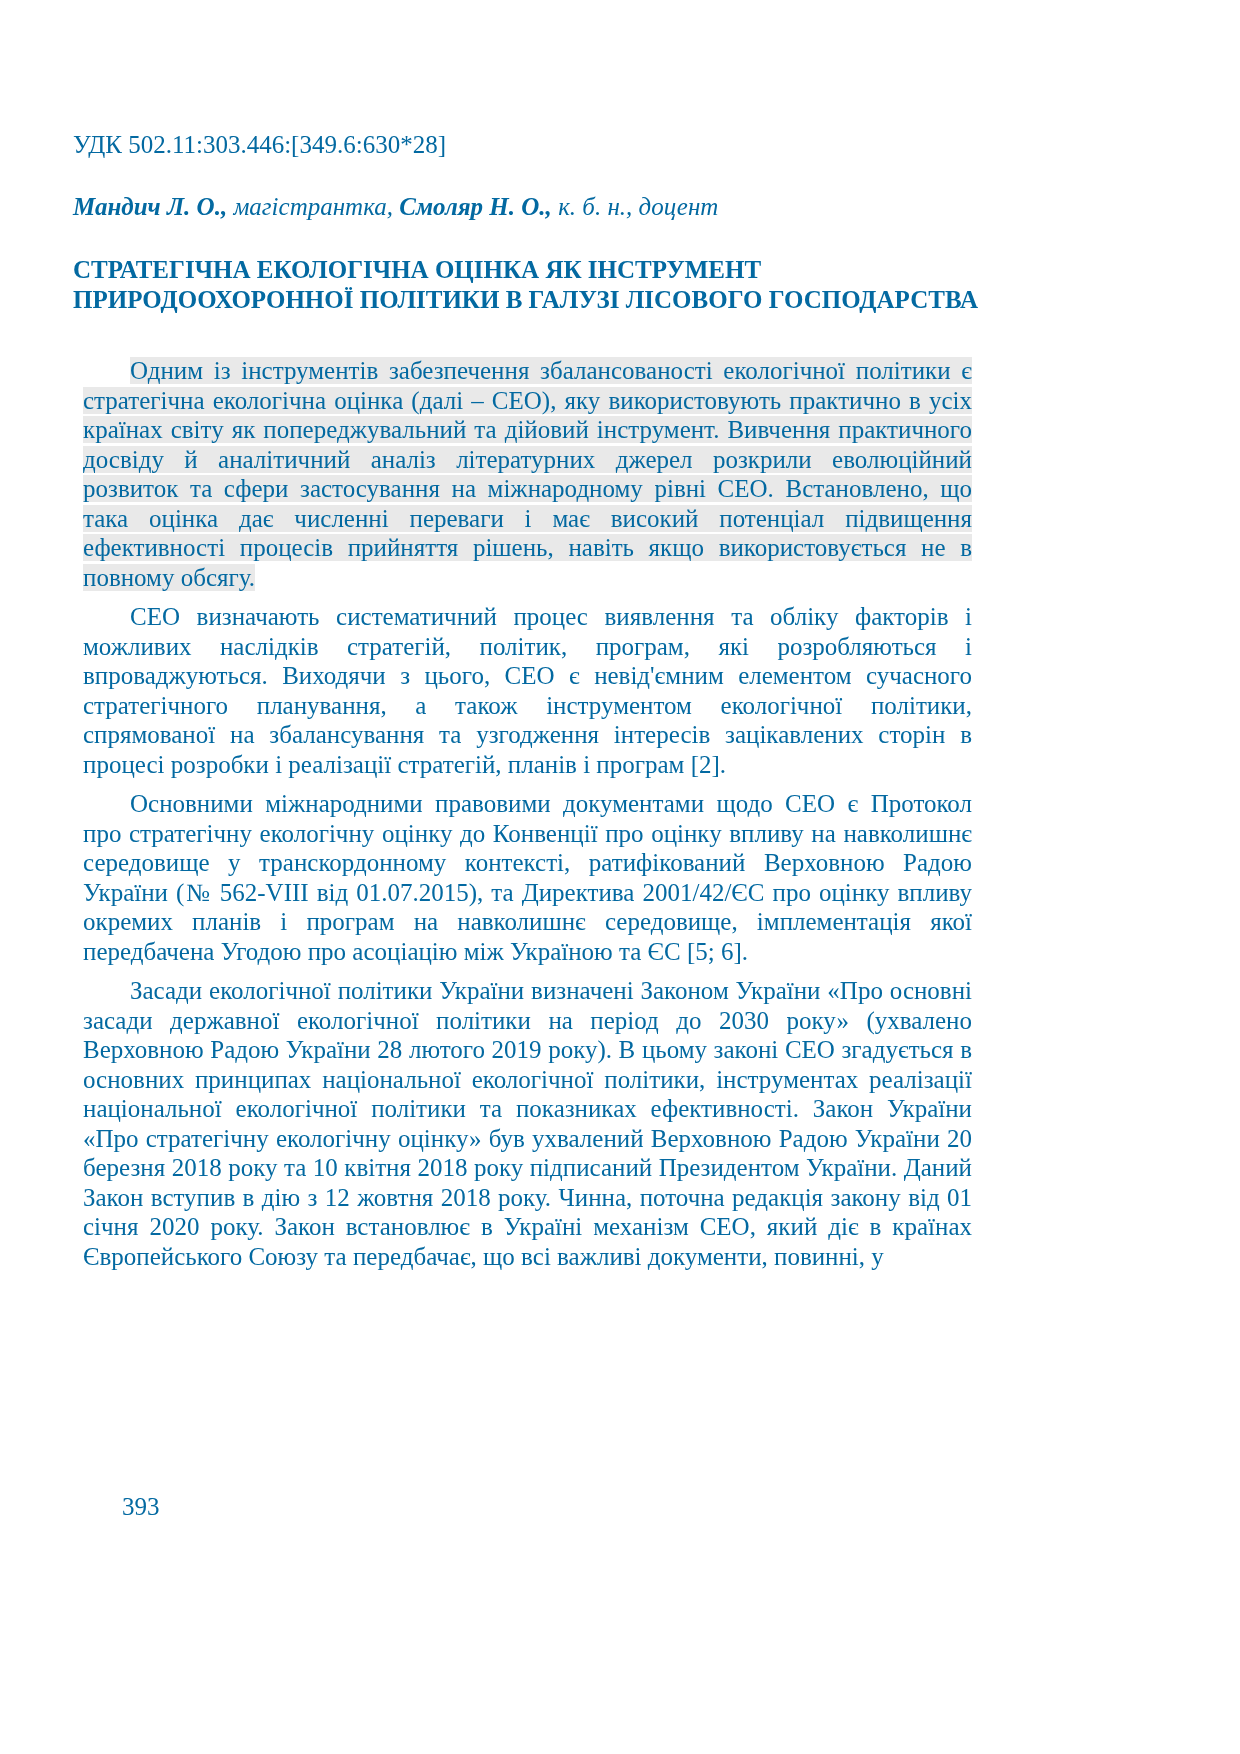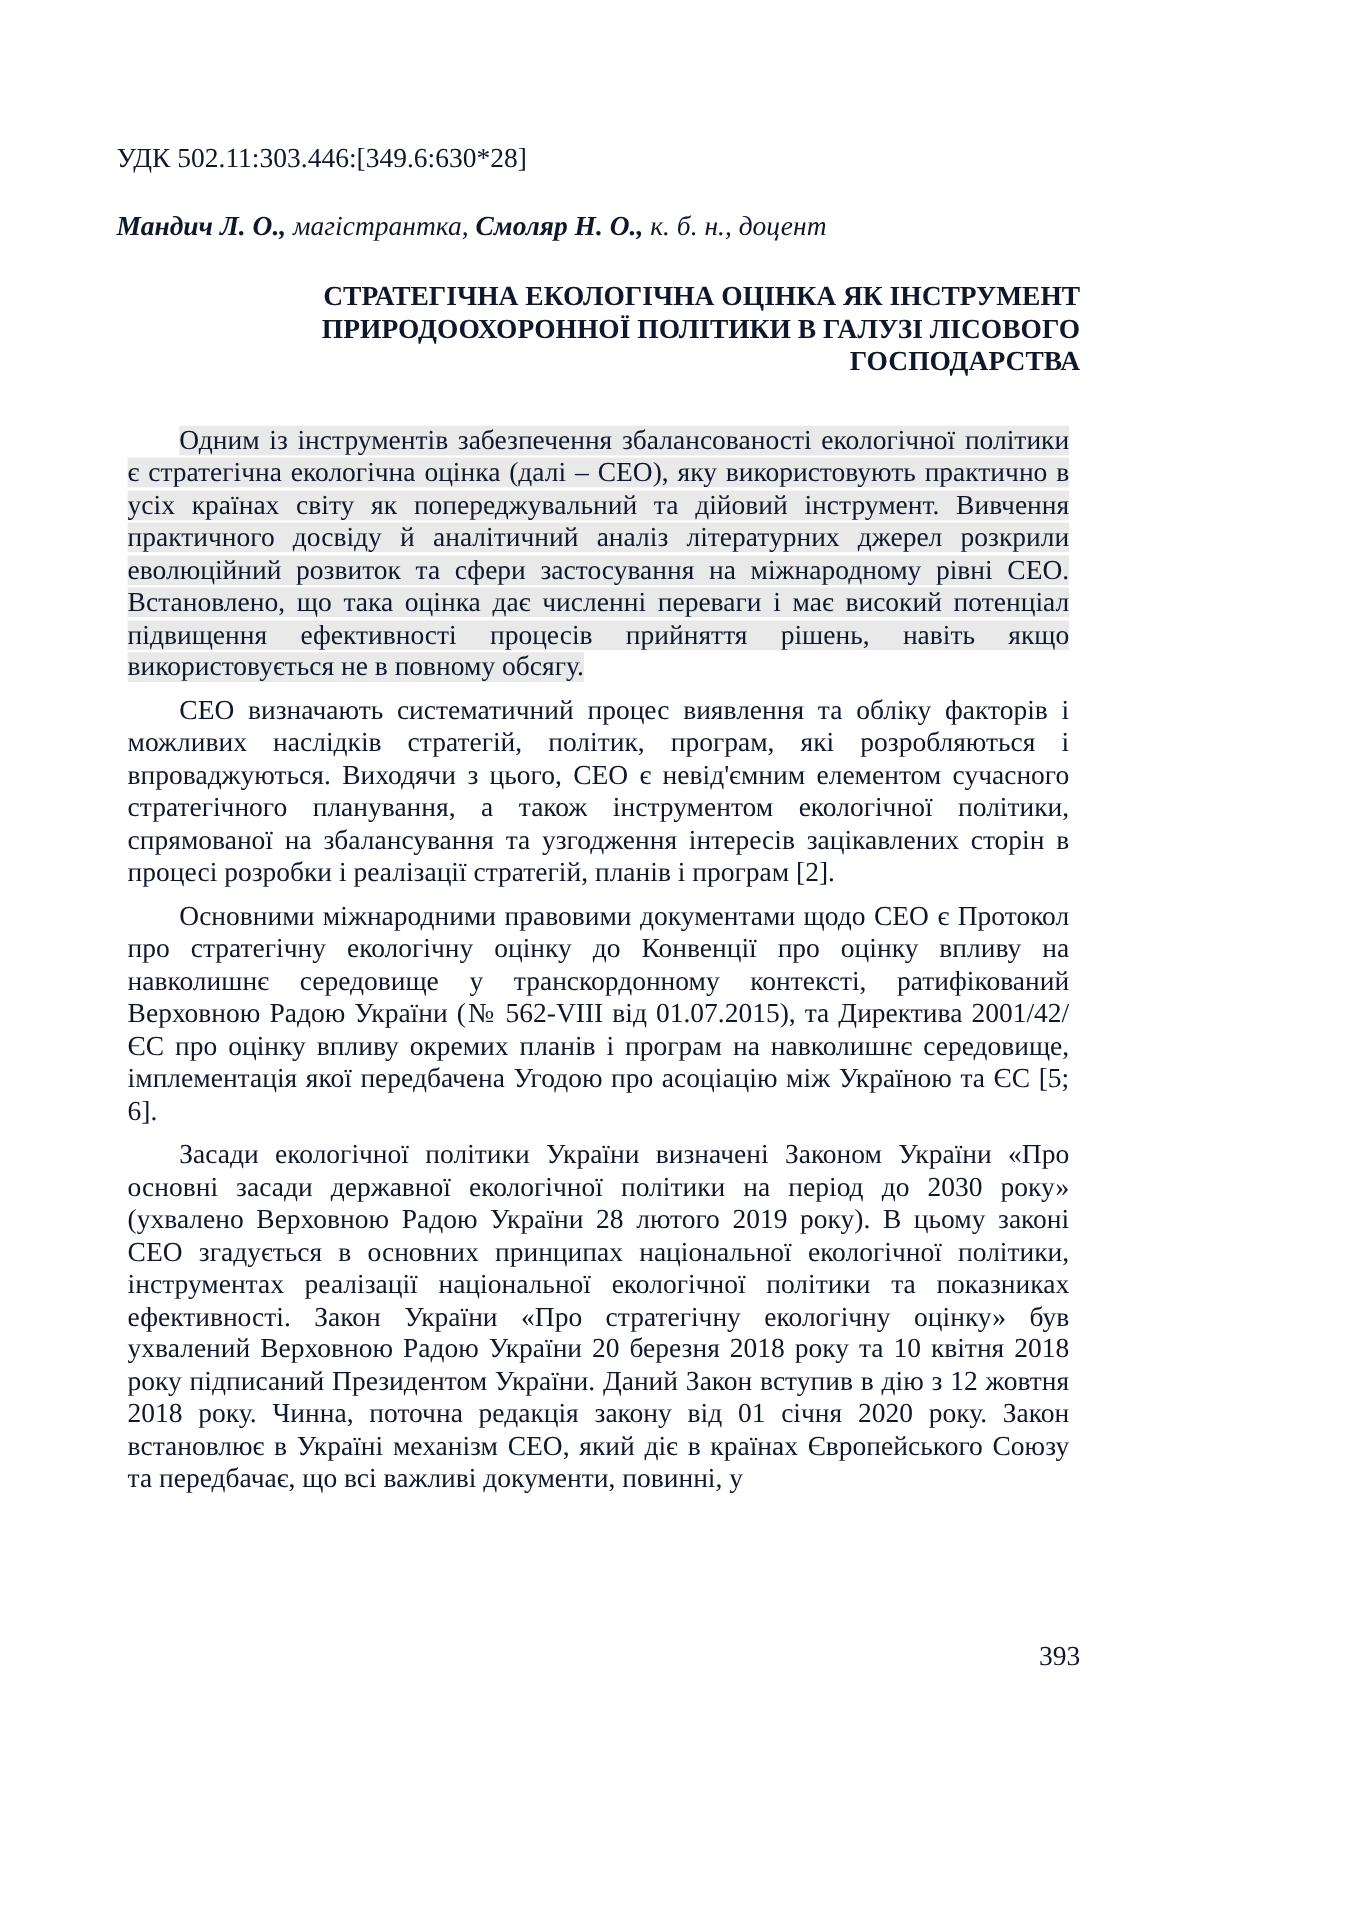--- a/index.html
+++ b/index.html
@@ -6,55 +6,55 @@
     margin: 0;
     padding: 0;
     background: #ffffff;
   }
   .page {
     position: relative;
     width: 1240px;
     height: 1754px;
     box-sizing: border-box;
     background: #ffffff;
-    color: #0f172a;
+    color: #0369a1;
     font-family: "Liberation Serif", "DejaVu Serif", serif;
     font-size: 25px;
     line-height: 29.5px;
-    padding: 130px 258px 0 106px;
+    padding: 130px 258px 0 73px;
     overflow: hidden;
   }
   .udc {
     text-align: left;
     margin: 0 0 32px 0;
   }
   .byline {
     text-align: left;
     font-style: italic;
     margin: 0 0 34px 0;
   }
   .byline .author-name {
     font-weight: bold;
   }
   .paper-title {
     font-weight: bold;
-    text-align: right;
+    text-align: left;
     margin: 0 0 42px 0;
   }
   .body-para {
     margin: 10px;
     text-align: justify;
     text-indent: 47px;
   }
   .page-number {
     position: absolute;
-    left: 133px;
+    left: 122px;
     width: 849px;
     top: 1492px;
-    text-align: right;
+    text-align: left;
   }
 </style>
 </head>
 <body>
 
 <div class="page">
 
   <div class="udc">УДК 502.11:303.446:[349.6:630*28]</div>
 
   <div class="byline">

